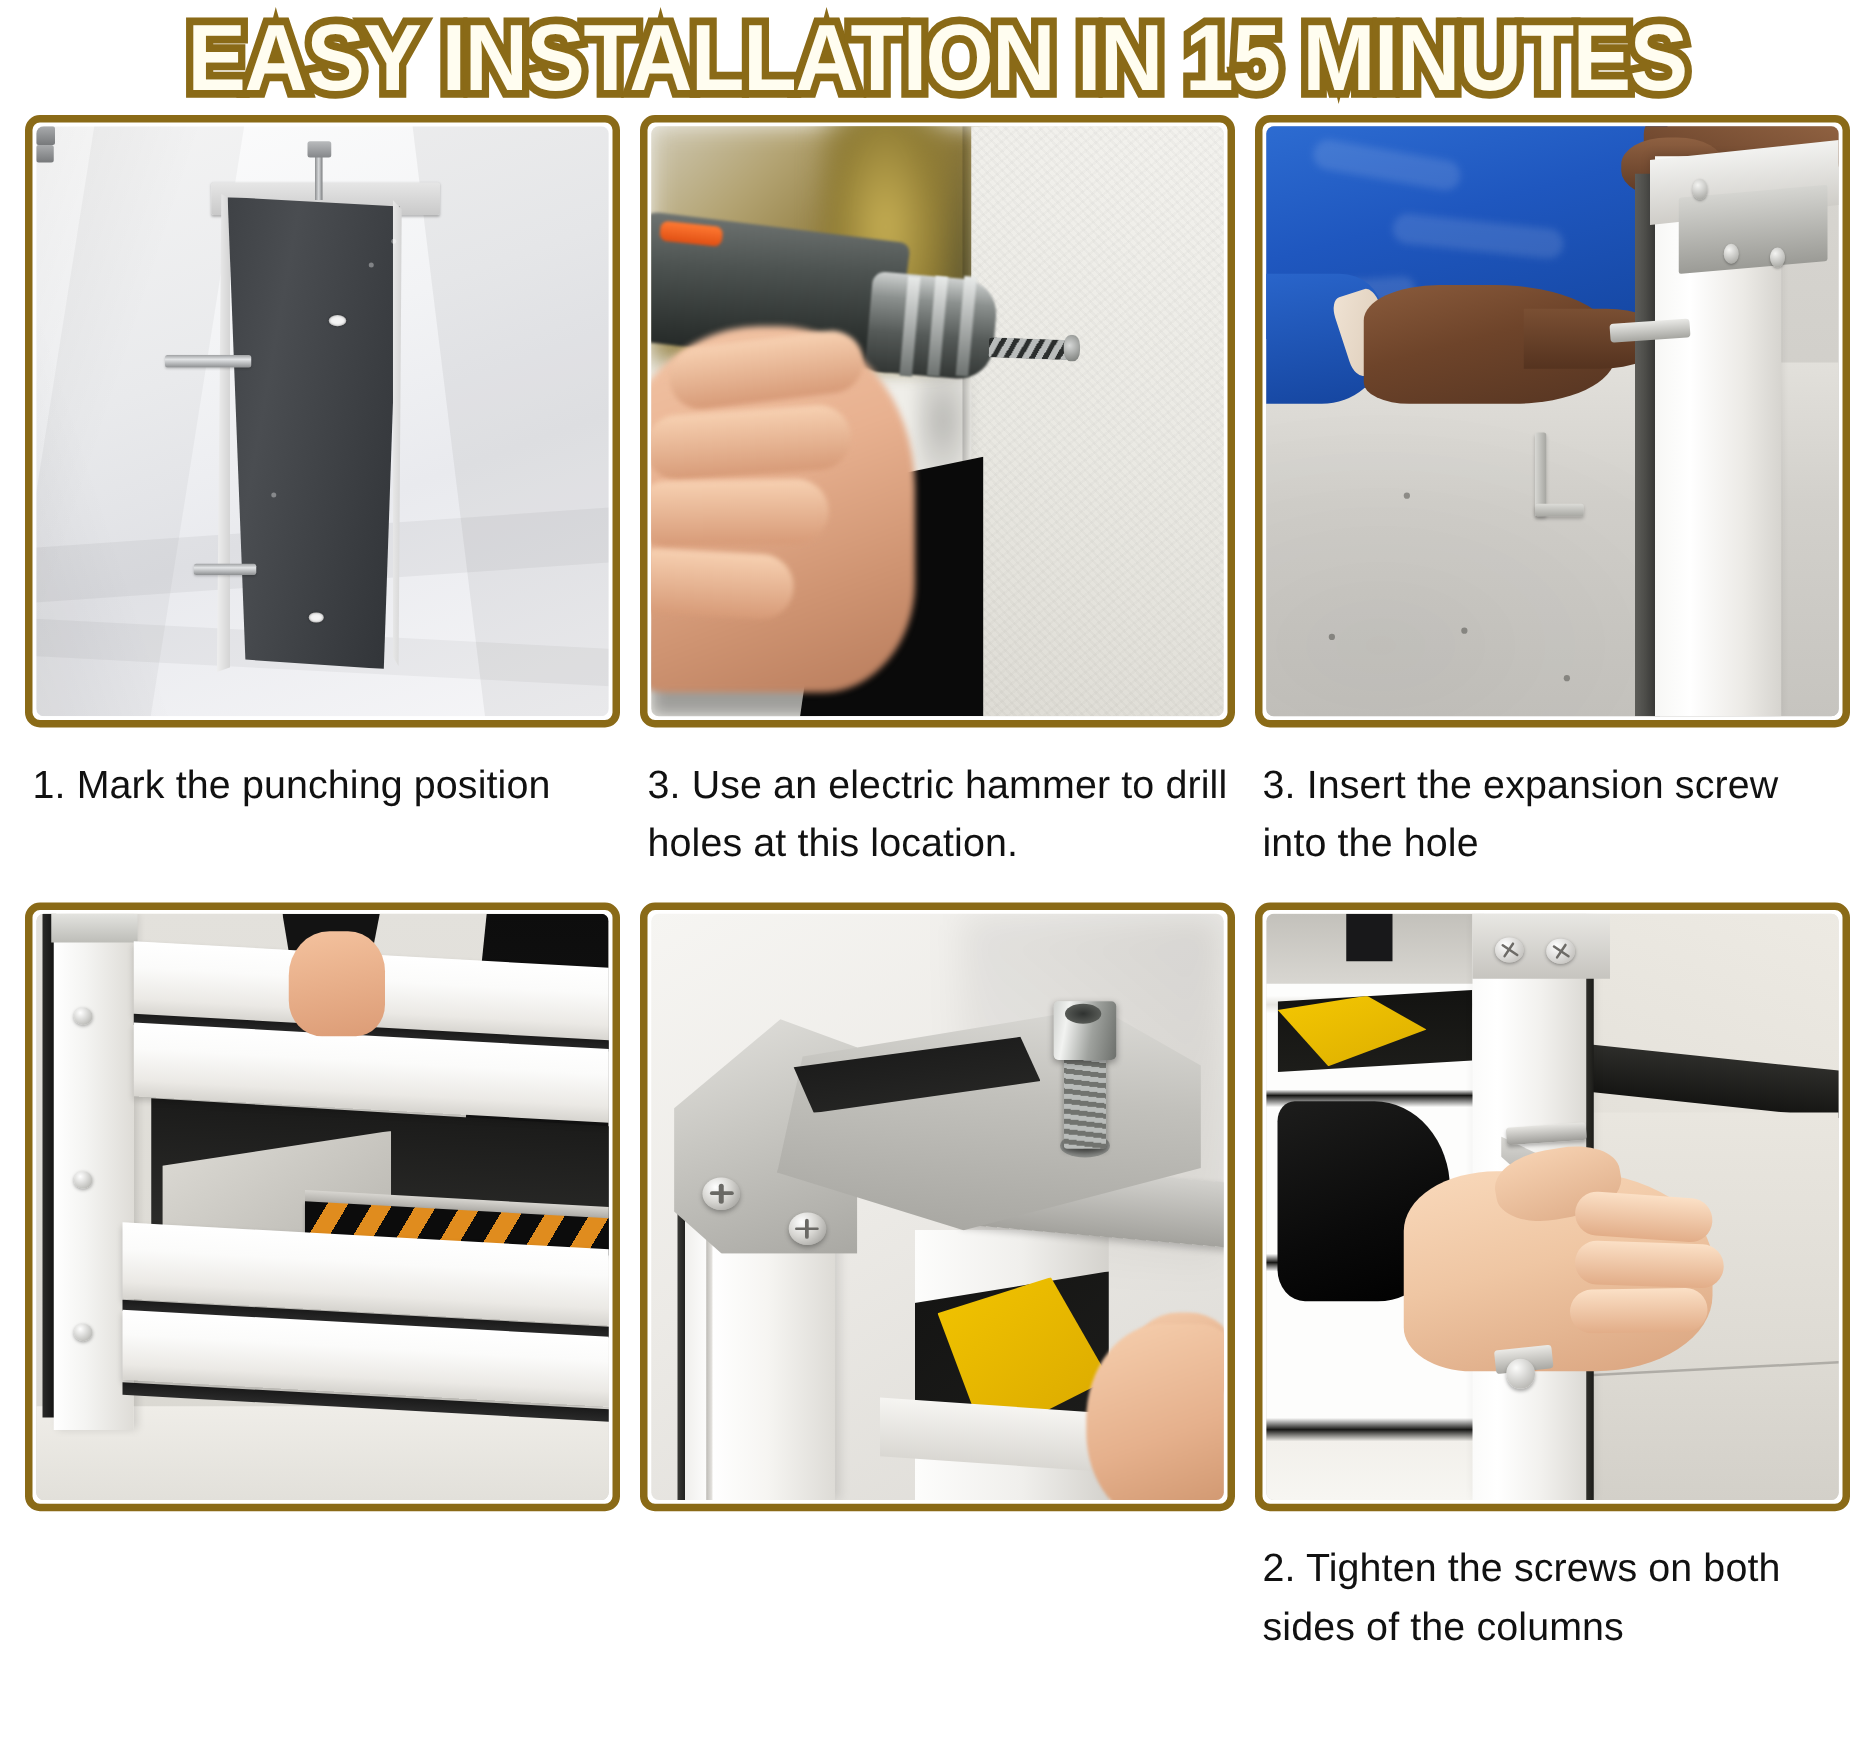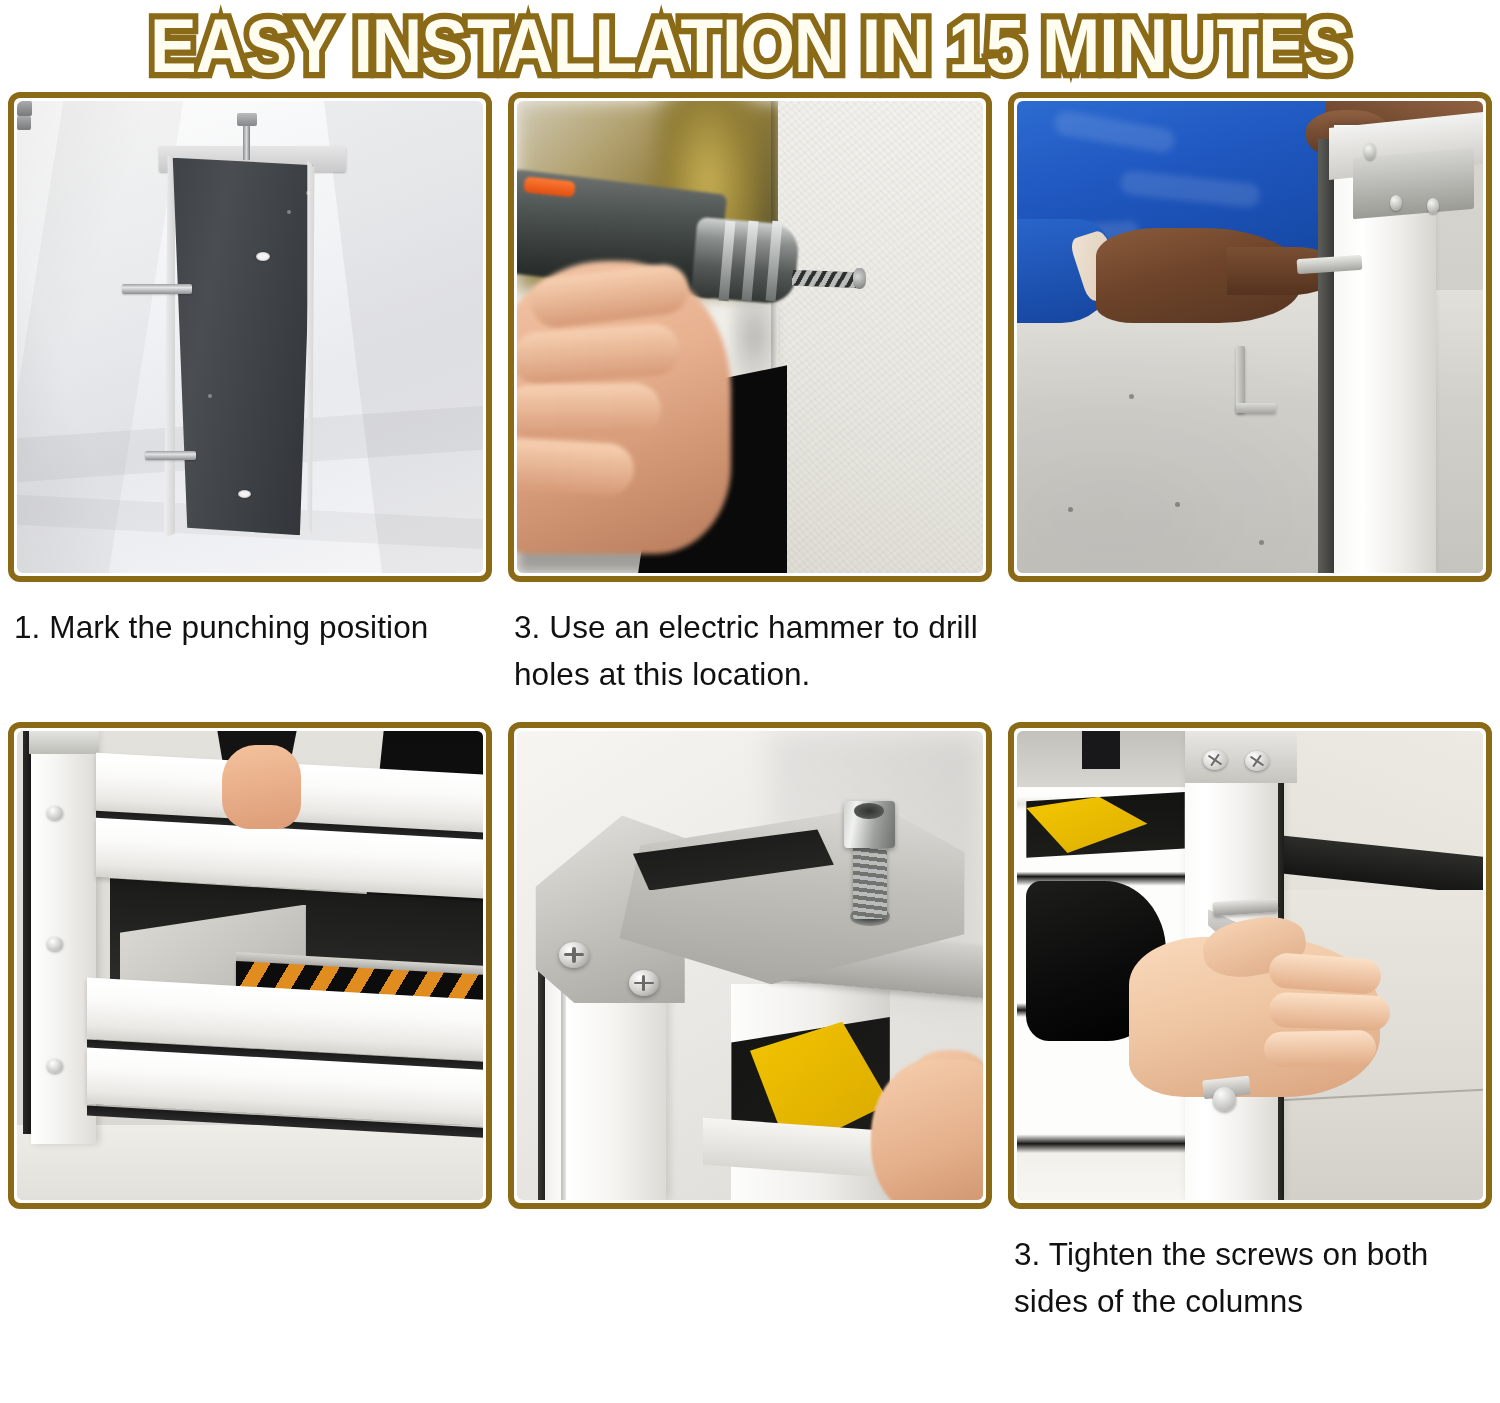--- a/index.html
+++ b/index.html
@@ -30,21 +30,21 @@
     paint-order: stroke fill;
     transform: scaleX(1.06) scaleY(1.14);
     transform-origin: center center;
     white-space: nowrap;
     line-height: 1;
   }
 
   
   .grid {
     width: 1500px;
-    padding: 0 8px;
+    padding: 0 20px;
     display: grid;
     grid-template-columns: 1fr 1fr 1fr;
     column-gap: 16px;
     row-gap: 0;
   }
   .cell { display: flex; flex-direction: column; }
 
   .photo-frame {
     border: 6px solid #8a6a17;
     border-radius: 12px;
@@ -744,20 +744,21 @@
           <div class="scr s3"></div>
         <div class="tool"></div>
         <div class="allen"></div>
         <div class="allenArm"></div>
         <div class="spot" style="left:24%;top:62%"></div>
         <div class="spot" style="left:34%;top:85%"></div>
         <div class="spot" style="left:11%;top:86%"></div>
         <div class="spot" style="left:52%;top:93%"></div>
       </div>
     </div>
+    <div class="caption">3. Insert the expansion screw into the hole</div>
   </div>
 </div>
 
 <div class="grid row2">
 
   <div class="cell">
     <div class="photo-frame">
       <div class="photo p4">
         <div class="bg"></div>
         <div class="floor"></div>
@@ -834,15 +835,15 @@
         <div class="wrench6"></div>
         <div class="hand6"></div>
         <div class="thumb6"></div>
         <div class="fing6 f61"></div>
         <div class="fing6 f62"></div>
         <div class="fing6 f63"></div>
         <div class="botBolt"></div>
         <div class="botScrew"></div>
       </div>
     </div>
-    <div class="caption">3. Tighten the screws on both sides of the columns</div>
+    <div class="caption">2. Tighten the screws on both sides of the columns</div>
   </div>
 </div>
 
 </body></html>

